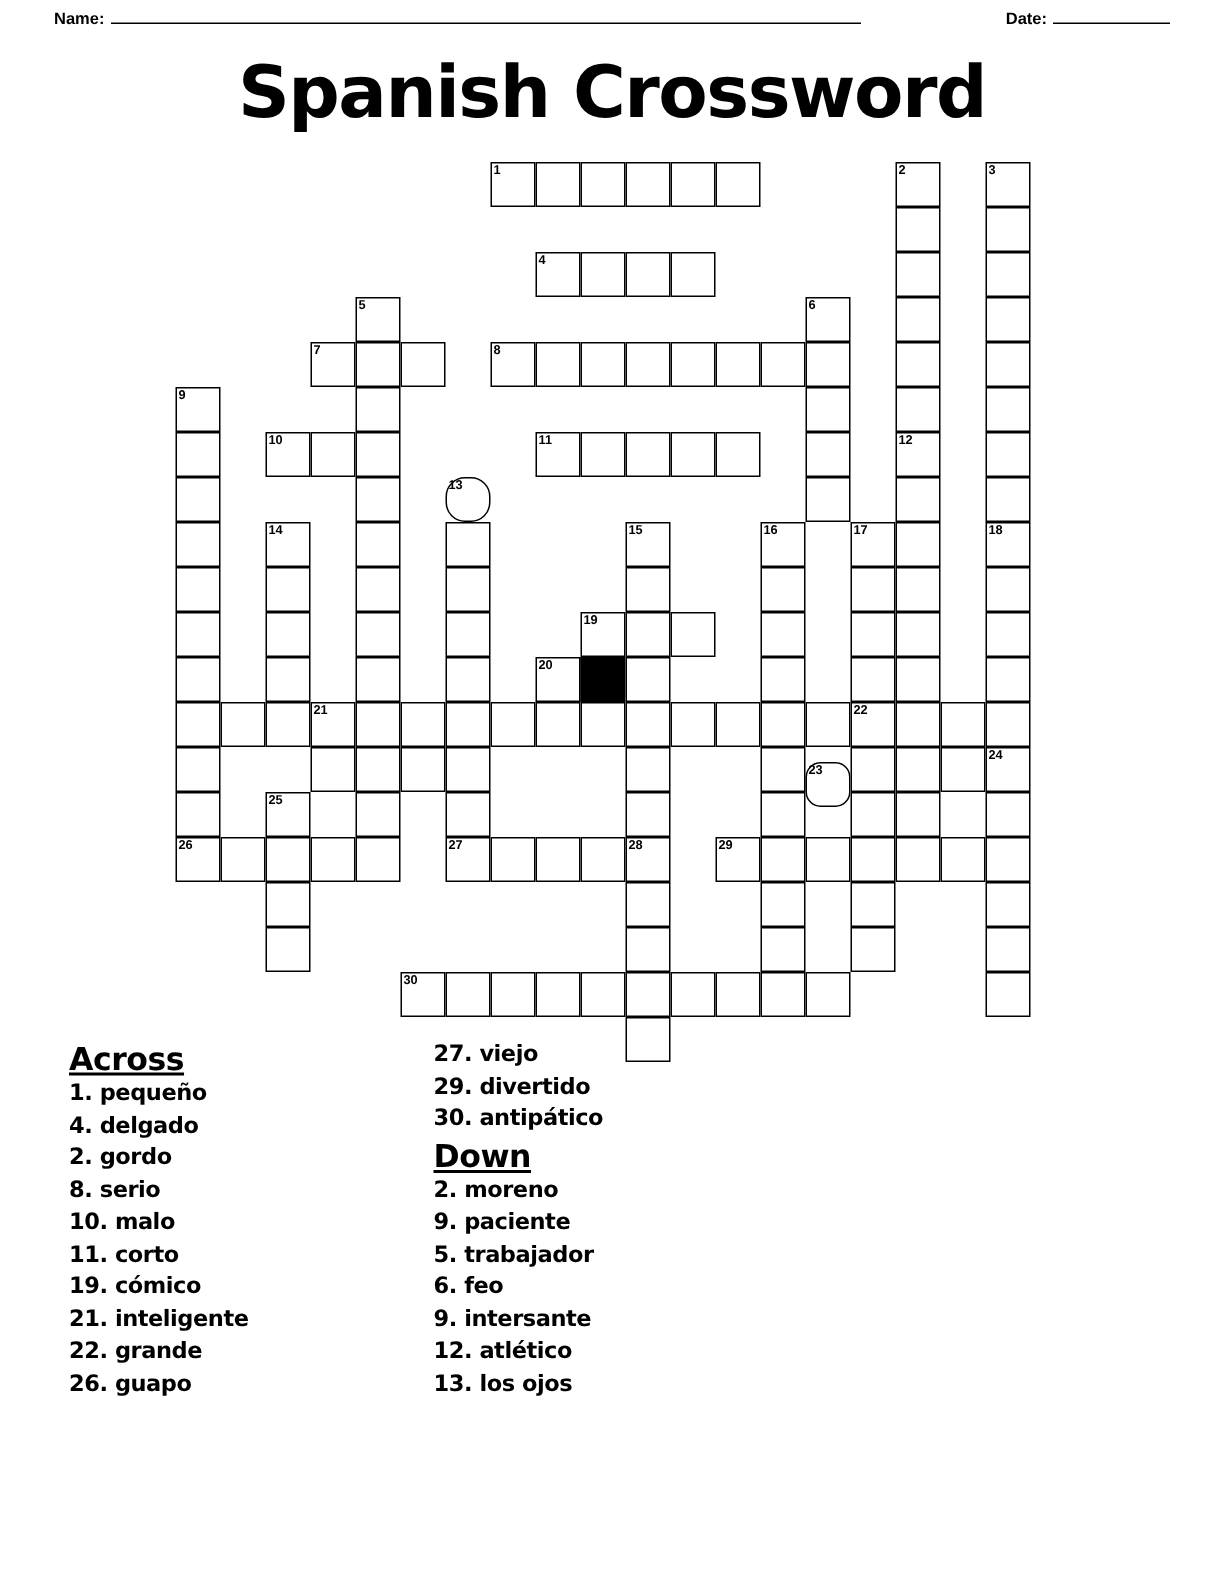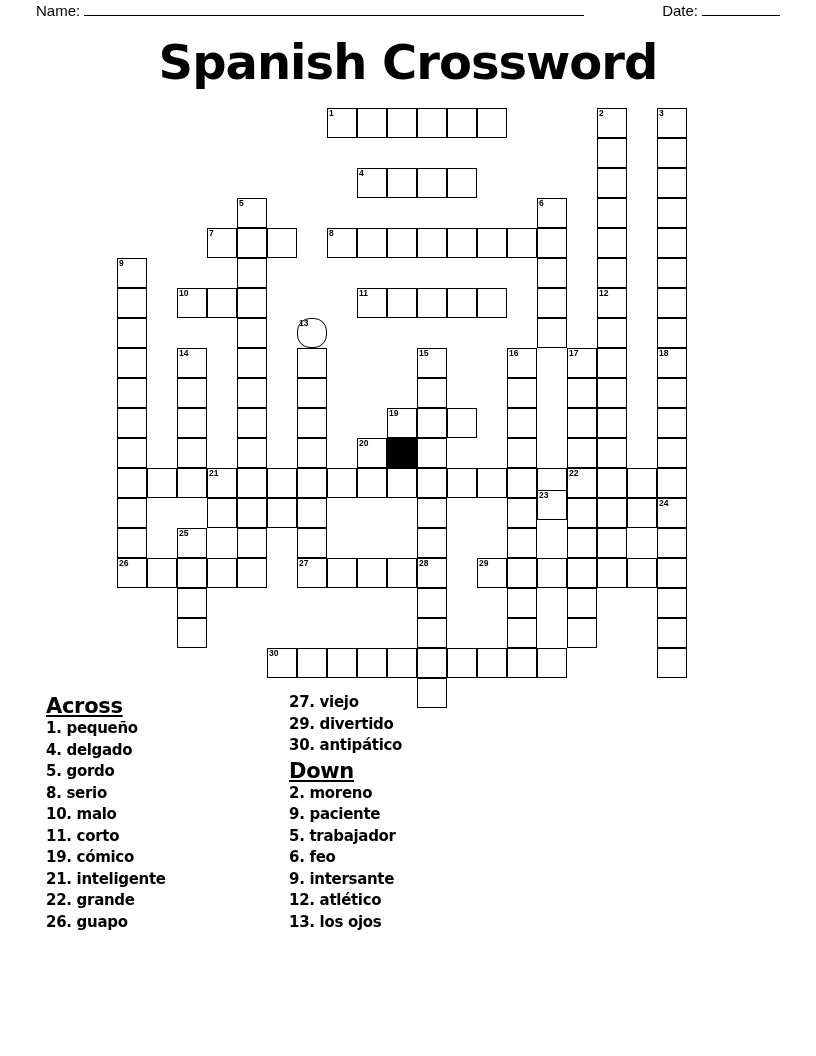--- a/index.html
+++ b/index.html
@@ -27,22 +27,22 @@
     align-items: baseline;
     font-size: 15px;
     font-weight: bold;
   }
   .header-field {
     display: flex;
     align-items: baseline;
     white-space: nowrap;
   }
   .header-label {
-    font-weight: normal;
-    font-size: 15px;
+    font-weight: bold;
+    font-size: 11px;
   }
   .header-rule {
     display: inline-block;
     border-bottom: 1.5px solid #000;
     margin-left: 4px;
     height: 13px;
   }
   .name-rule { width: 500px; }
   .date-rule { width: 78px; }
 
@@ -292,21 +292,21 @@
     <div class="cell" style="left: 597px; top: 468px;"></div>
     <div class="cell" style="left: 627px; top: 468px;"></div>
     <div class="cell" style="left: 657px; top: 468px;"></div>
     <div class="cell" style="left: 117px; top: 498px;"></div>
     <div class="cell" style="left: 207px; top: 498px;"></div>
     <div class="cell" style="left: 237px; top: 498px;"></div>
     <div class="cell" style="left: 267px; top: 498px;"></div>
     <div class="cell" style="left: 297px; top: 498px;"></div>
     <div class="cell" style="left: 417px; top: 498px;"></div>
     <div class="cell" style="left: 507px; top: 498px;"></div>
-    <div class="cell" style="left: 537px; top: 490px;">
+    <div class="cell" style="left: 537px; top: 508px; border-radius: 10px;">
       <span class="num">23</span>
     </div>
     <div class="cell" style="left: 567px; top: 498px;"></div>
     <div class="cell" style="left: 597px; top: 498px;"></div>
     <div class="cell" style="left: 627px; top: 498px;"></div>
     <div class="cell" style="left: 657px; top: 498px;">
       <span class="num">24</span>
     </div>
     <div class="cell" style="left: 117px; top: 528px;"></div>
     <div class="cell" style="left: 177px; top: 528px;">
@@ -370,21 +370,21 @@
     <div class="cell" style="left: 417px; top: 678px;"></div>
   </div>
 
 <div id="clues">
 
   <div class="clue-col">
     <div class="clue-heading">Across</div>
     <div>
         <div class="clue-item">1. pequeño</div>
         <div class="clue-item">4. delgado</div>
-        <div class="clue-item">5. gordo</div>
+        <div class="clue-item">2. gordo</div>
         <div class="clue-item">8. serio</div>
         <div class="clue-item">10. malo</div>
         <div class="clue-item">11. corto</div>
         <div class="clue-item">19. cómico</div>
         <div class="clue-item">21. inteligente</div>
         <div class="clue-item">22. grande</div>
         <div class="clue-item">26. guapo</div>
       </div>
   </div>
 

